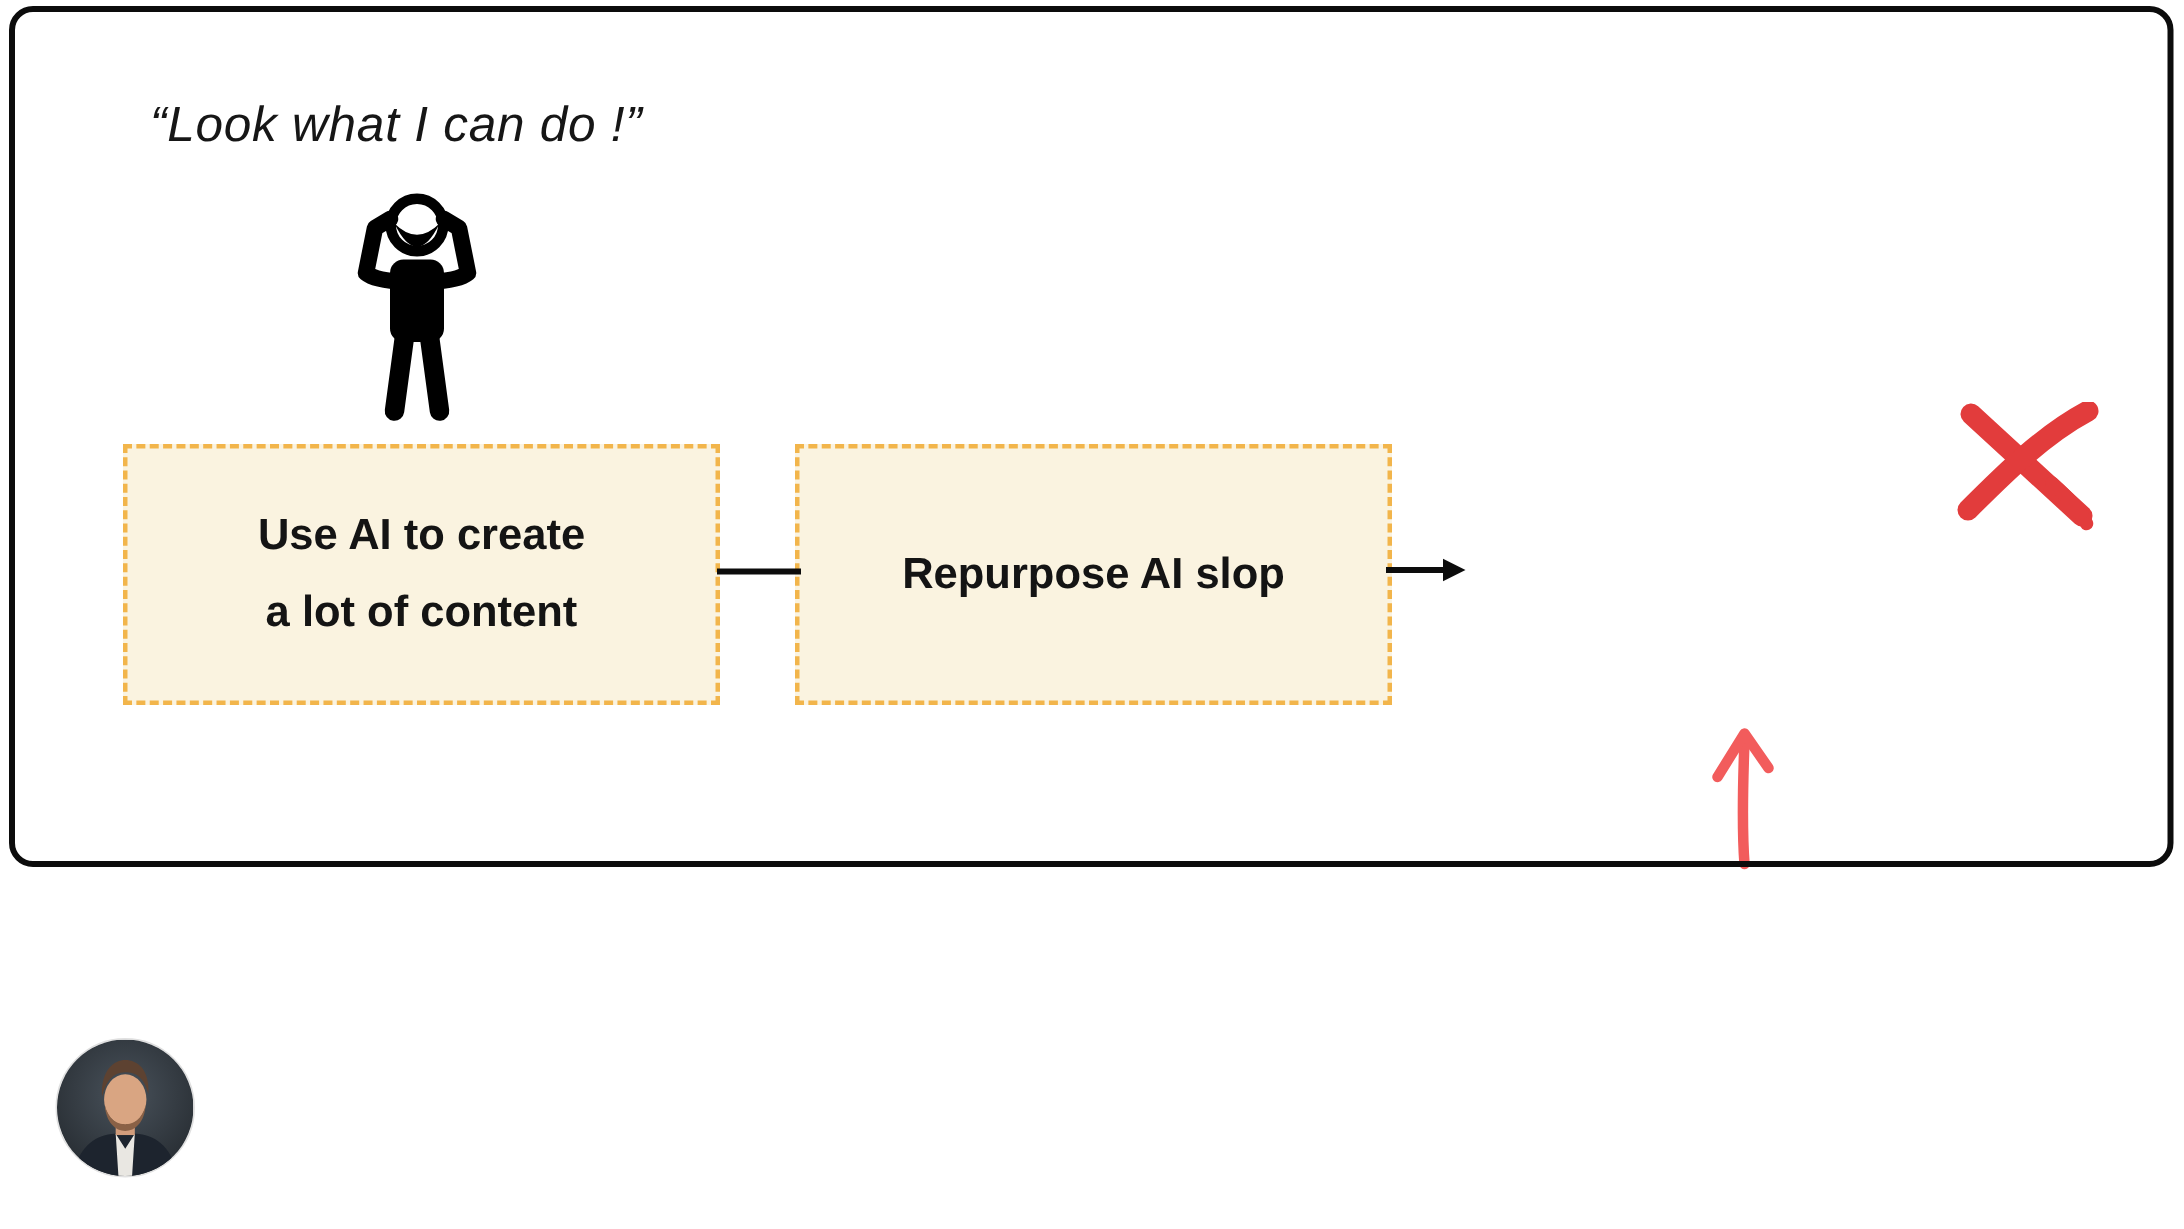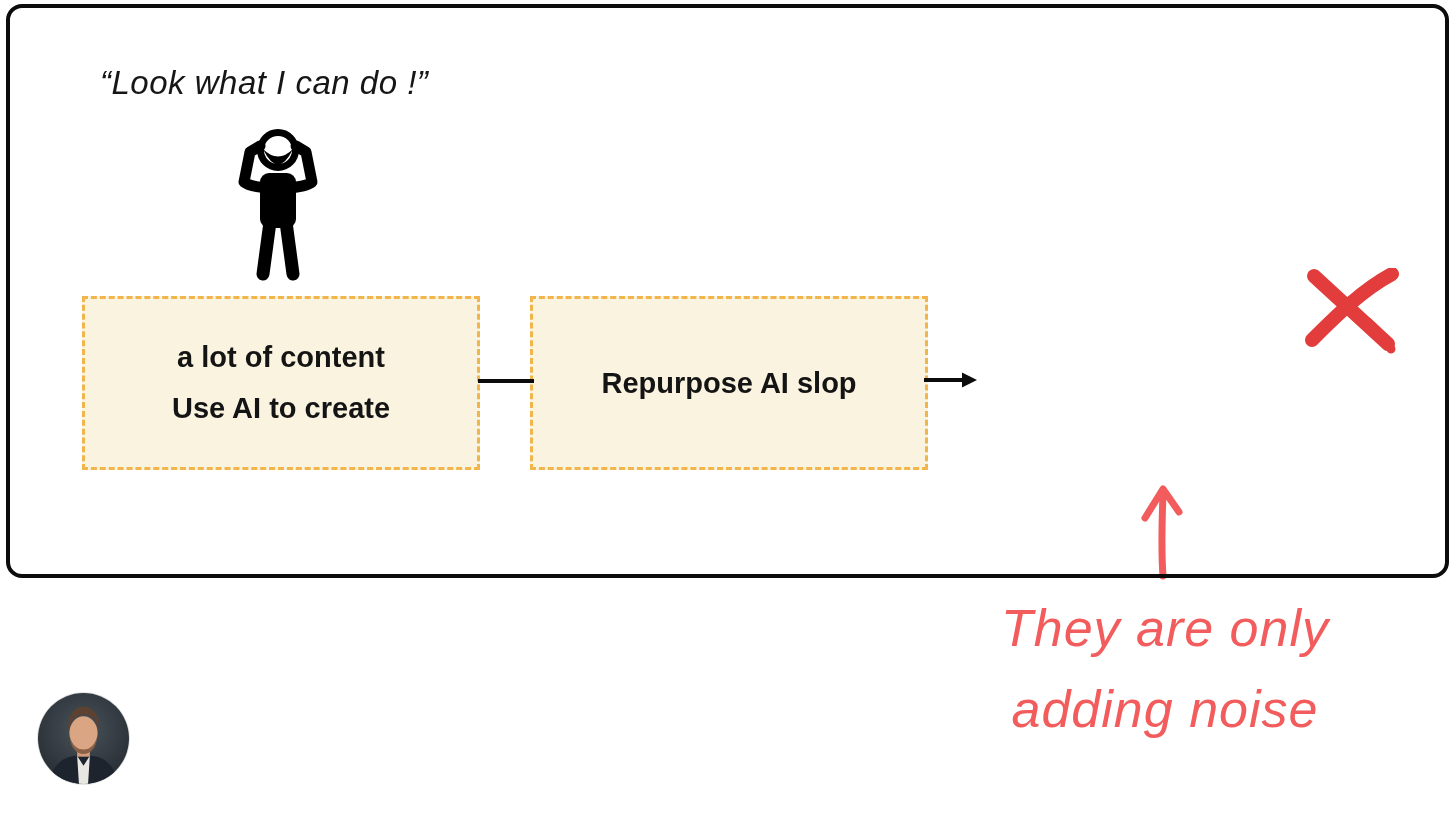--- a/index.html
+++ b/index.html
@@ -66,22 +66,22 @@
     <circle cx="52" cy="24" r="17.5" fill="#ffffff" stroke="#000000" stroke-width="7"></circle>
     <path d="M37,23 Q52,38 67,23 Q52,54 37,23 Z" fill="#000000"></path>
     <rect x="34" y="47" width="36" height="55" rx="9" fill="#000000"></rect>
     <path d="M44,62 Q24,61 18,56 L24,26 L34,20" fill="none" stroke="#000000" stroke-width="11" stroke-linecap="round" stroke-linejoin="round"></path>
     <path d="M60,62 Q80,61 86,56 L80,26 L70,20" fill="none" stroke="#000000" stroke-width="11" stroke-linecap="round" stroke-linejoin="round"></path>
     <path d="M44,96 L37,148" fill="none" stroke="#000000" stroke-width="13" stroke-linecap="round"></path>
     <path d="M60,96 L67,148" fill="none" stroke="#000000" stroke-width="13" stroke-linecap="round"></path>
   </svg>
 
   <div class="box b1">
+    <span>Use AI to create</span>
     <span>a lot of content</span>
-    <span>Use AI to create</span>
   </div>
 
   <div class="connector1"></div>
 
   <div class="box b2">
     <span>Repurpose AI slop</span>
   </div>
 
   <svg class="connector2" viewBox="0 0 54 18" aria-hidden="true">
     <line x1="0" y1="9" x2="40" y2="9" stroke="#0c0c0c" stroke-width="4"></line>
@@ -93,24 +93,20 @@
     <path d="M10,8 C32,28 62,56 84,76" fill="none" stroke="#E23C3C" stroke-width="14" stroke-linecap="round"></path>
     <path d="M8,72 C32,48 58,22 88,6" fill="none" stroke="#E23C3C" stroke-width="14" stroke-linecap="round"></path>
     <path d="M64,54 C74,63 82,71 87,81" fill="none" stroke="#E23C3C" stroke-width="9" stroke-linecap="round"></path>
   </svg>
 
   <svg class="uparrow" viewBox="0 0 54 100" aria-hidden="true">
     <path d="M27,96 C25,70 26,40 27,14" fill="none" stroke="#F25C5C" stroke-width="7" stroke-linecap="round"></path>
     <path d="M9,38 L27,9 L43,32" fill="none" stroke="#F25C5C" stroke-width="7" stroke-linecap="round" stroke-linejoin="round"></path>
   </svg>
 
-  <div class="handnote">
-    <span>They are only</span>
-    <span>adding noise</span>
-  </div>
 
   <div class="avatar">
     <svg viewBox="0 0 100 100" aria-hidden="true">
       <defs>
         <radialGradient id="avbg" cx="50%" cy="40%" r="75%">
           <stop offset="0%" stop-color="#49525b"></stop>
           <stop offset="100%" stop-color="#21262b"></stop>
         </radialGradient>
       </defs>
       <rect x="0" y="0" width="100" height="100" fill="url(#avbg)"></rect>

